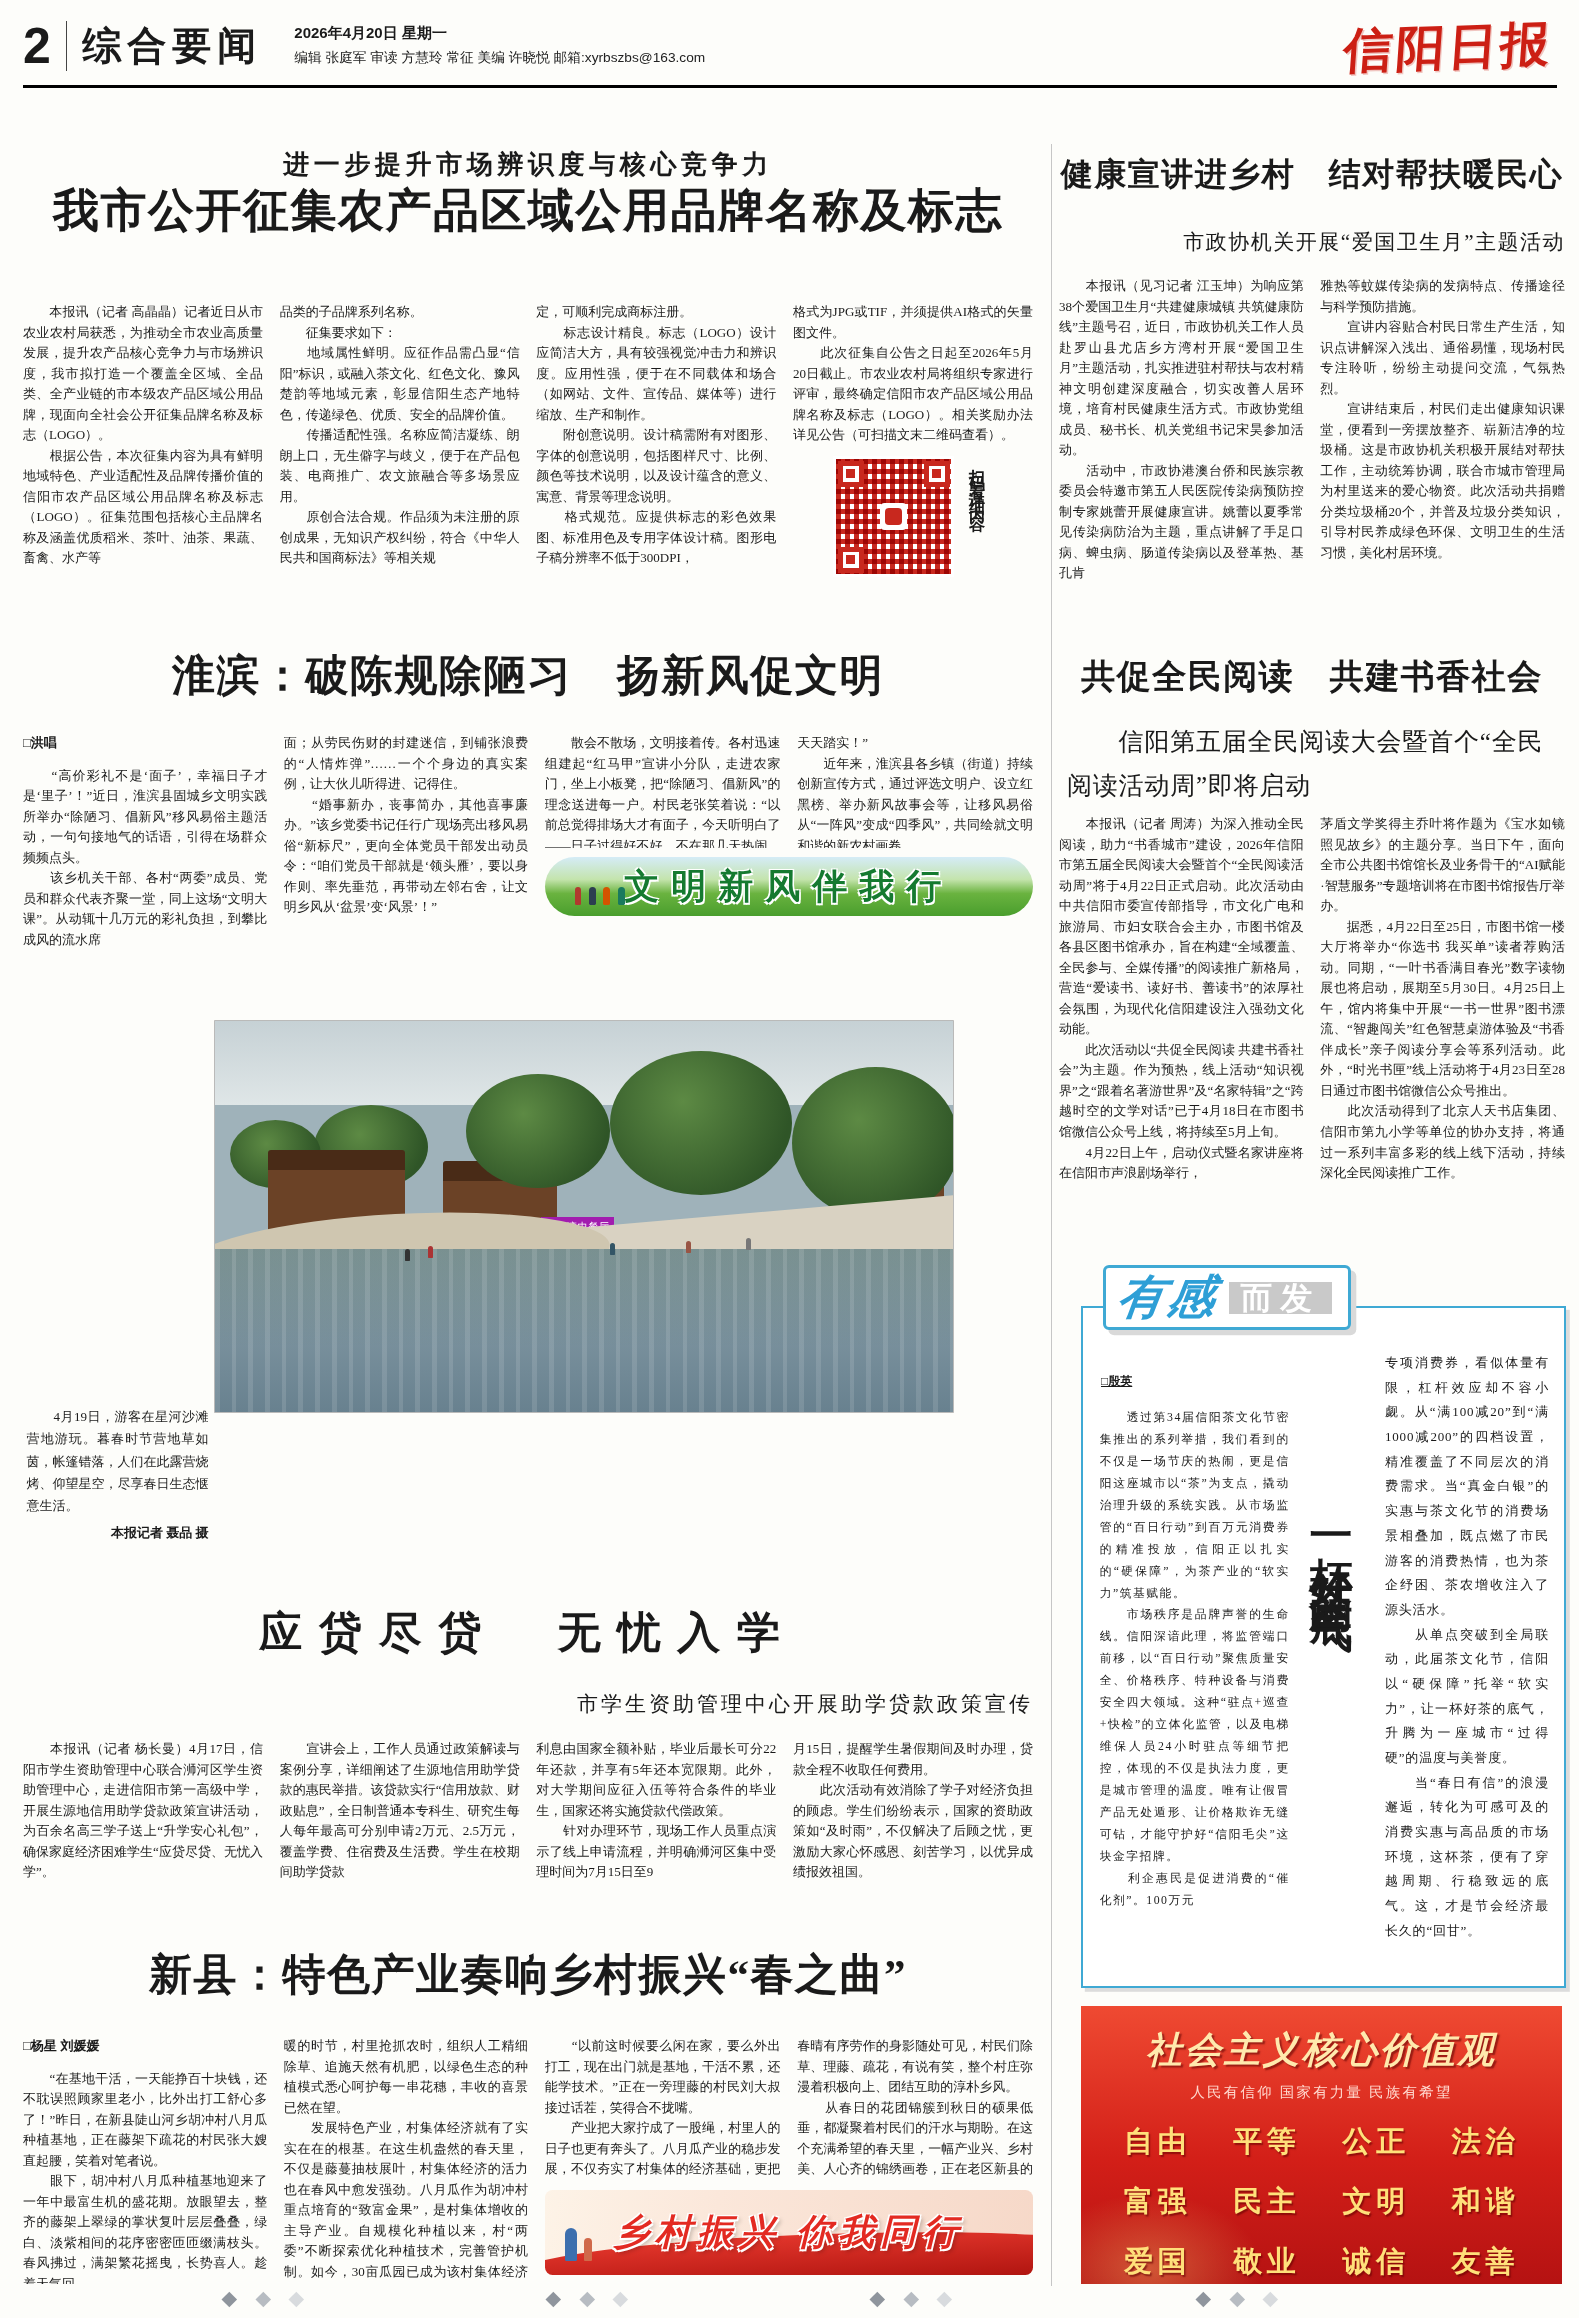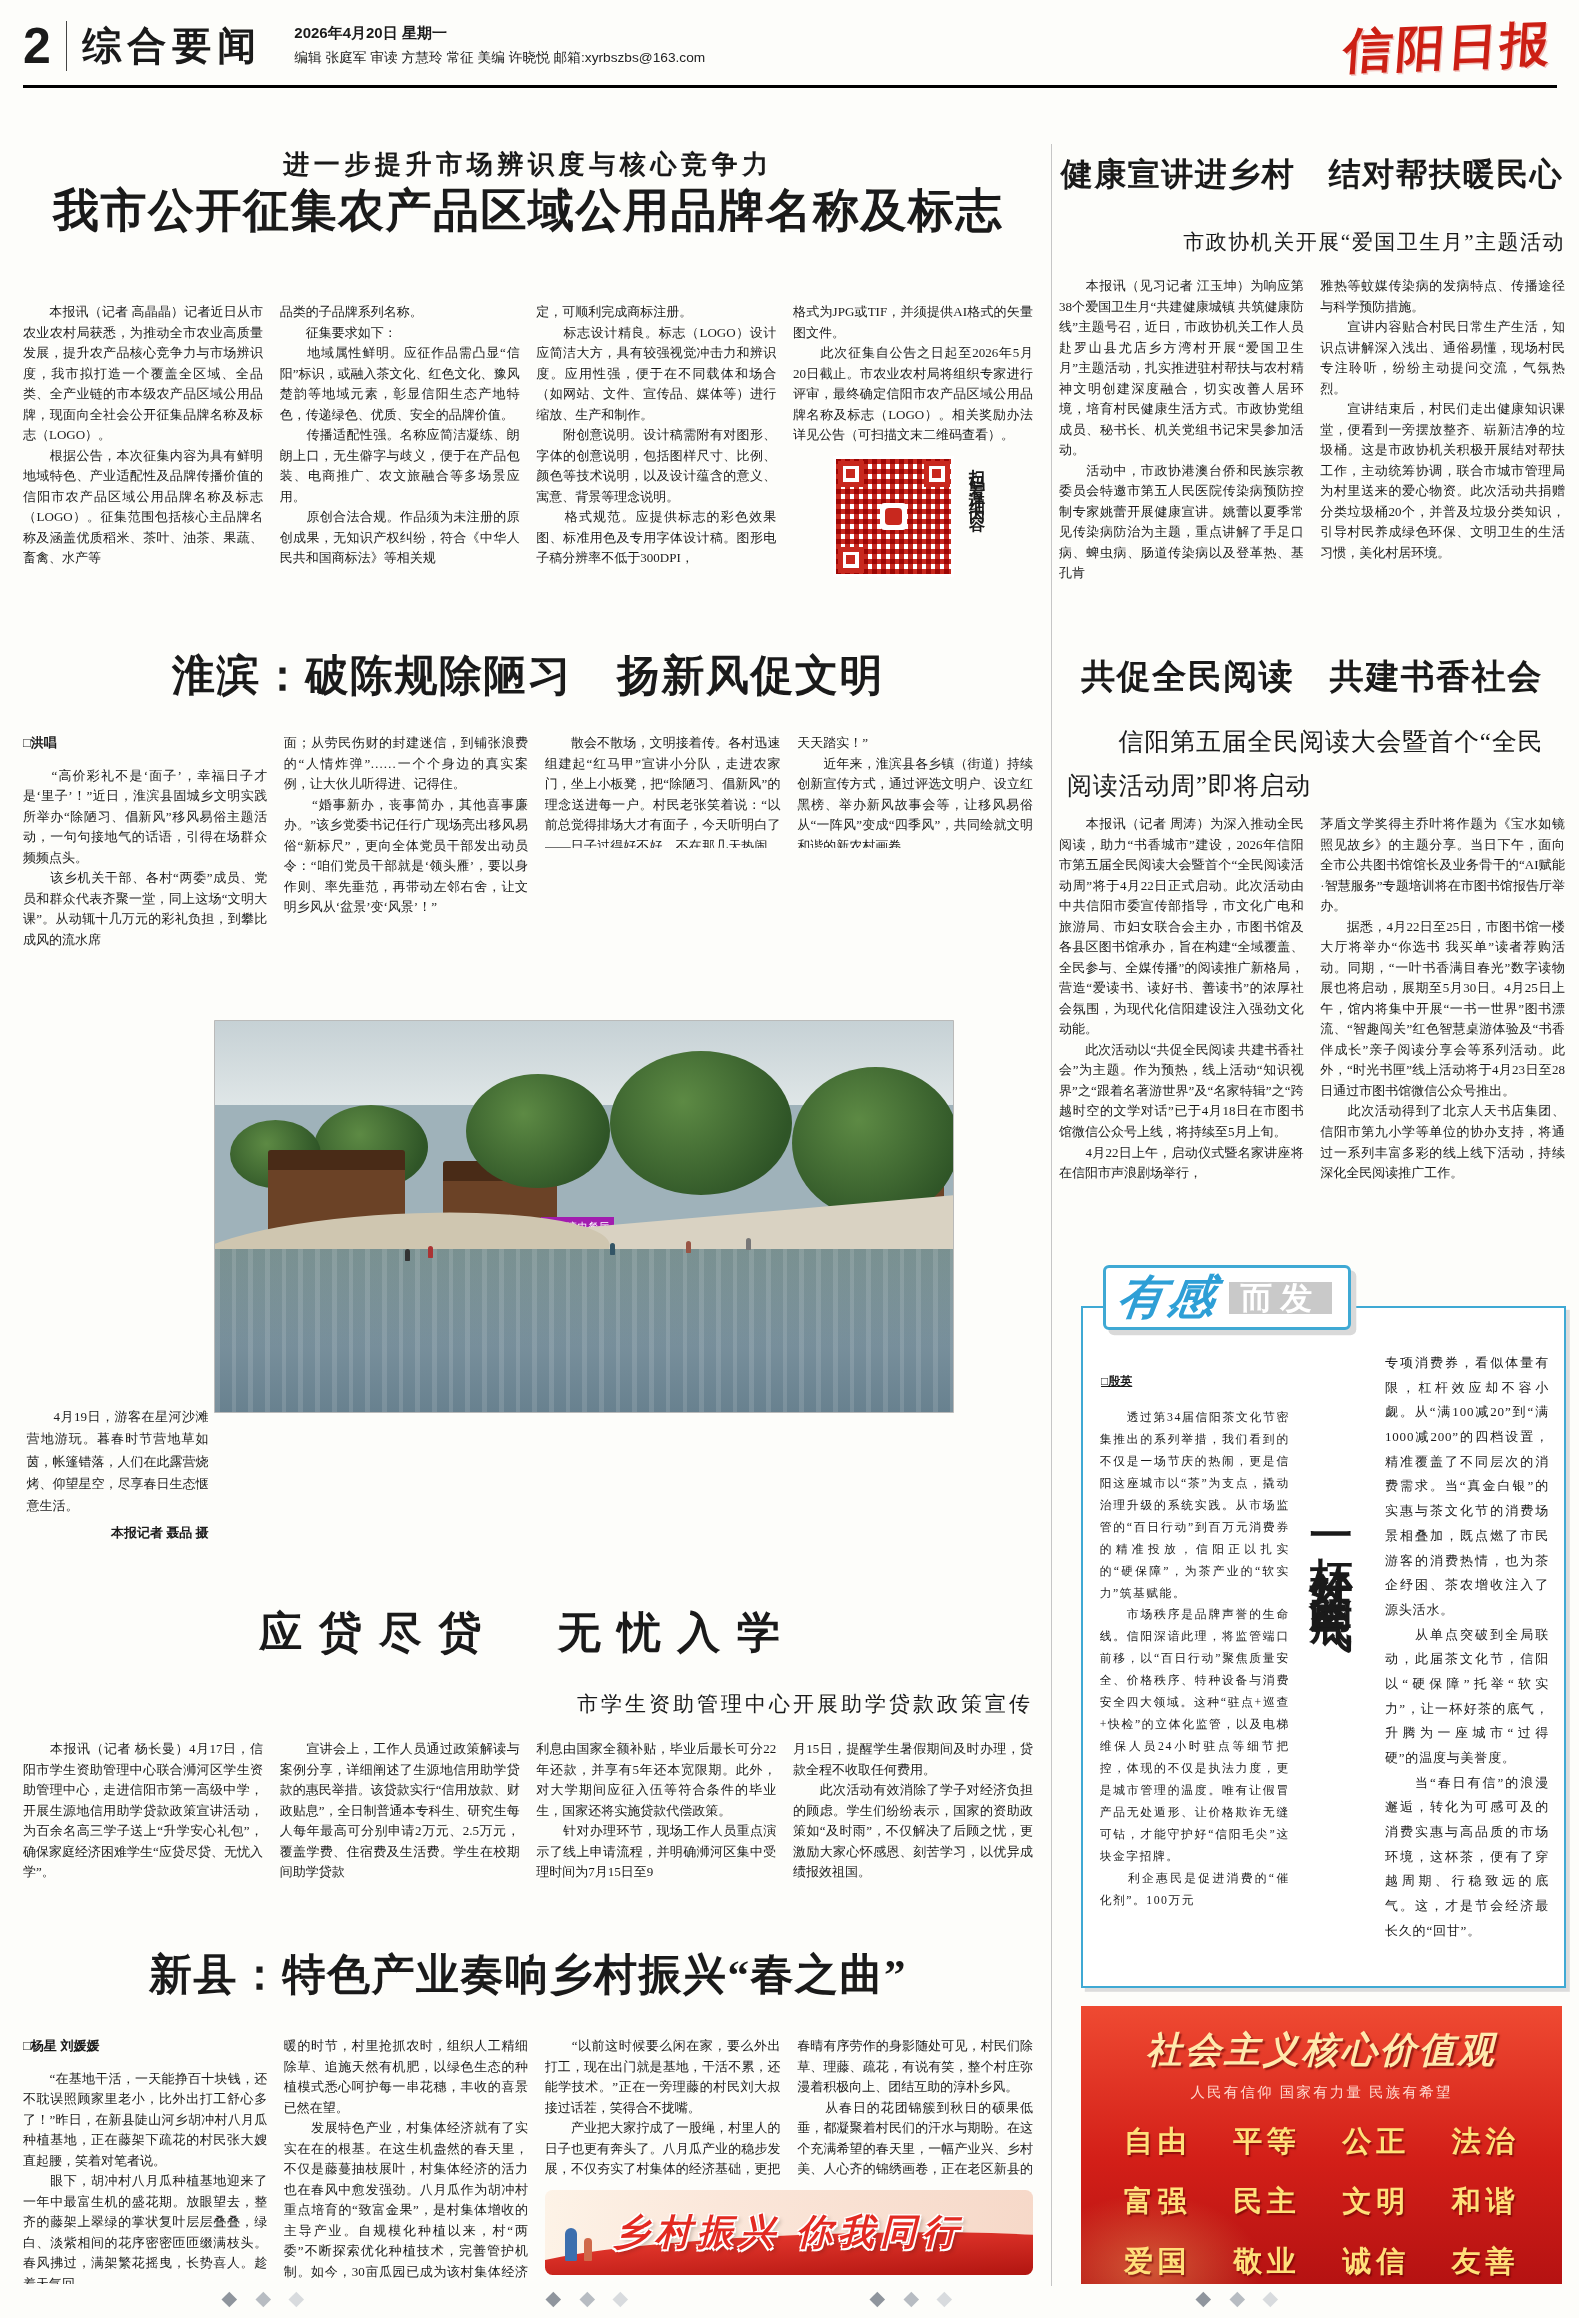--- a/index.html
+++ b/index.html
@@ -226,20 +226,29 @@
 　　该乡机关干部、各村“两委”成员、党员和群众代表齐聚一堂，同上这场“文明大课”。从动辄十几万元的彩礼负担，到攀比成风的流水席</div>
     </div>
     <div class="col pre just">面；从劳民伤财的封建迷信，到铺张浪费的“人情炸弹”……一个个身边的真实案例，让大伙儿听得进、记得住。
 　　“婚事新办，丧事简办，其他喜事廉办。”该乡党委书记任行广现场亮出移风易俗“新标尺”，更向全体党员干部发出动员令：“咱们党员干部就是‘领头雁’，要以身作则、率先垂范，再带动左邻右舍，让文明乡风从‘盆景’变‘风景’！”</div>
     <div class="half">
       <div class="subcols" style="height:115px;">
         <div class="col pre just">　　散会不散场，文明接着传。各村迅速组建起“红马甲”宣讲小分队，走进农家门，坐上小板凳，把“除陋习、倡新风”的理念送进每一户。村民老张笑着说：“以前总觉得排场大才有面子，今天听明白了——日子过得好不好，不在那几天热闹，而在</div>
         <div class="col pre just">天天踏实！”
 　　近年来，淮滨县各乡镇（街道）持续创新宣传方式，通过评选文明户、设立红黑榜、举办新风故事会等，让移风易俗从“一阵风”变成“四季风”，共同绘就文明和谐的新农村画卷。</div>
       </div>
+      <div class="banner-green">
+        <div class="walkers">
+          <span class="walker w1"></span>
+            <span class="walker w2"></span>
+            <span class="walker w3"></span>
+            <span class="walker w4"></span>
+        </div>
+        <div class="txt">文明新风伴我行</div>
+      </div>
     </div>
   </div>
 
   <div class="abs headline reading-title">共促全民阅读　共建书香社会</div>
   <div class="abs pre reading-sub">　　信阳第五届全民阅读大会暨首个“全民
 阅读活动周”即将启动</div>
   <div class="abs bodycols reading-body">
     <div class="col pre just">　　本报讯（记者 周涛）为深入推动全民阅读，助力“书香城市”建设，2026年信阳市第五届全民阅读大会暨首个“全民阅读活动周”将于4月22日正式启动。此次活动由中共信阳市委宣传部指导，市文化广电和旅游局、市妇女联合会主办，市图书馆及各县区图书馆承办，旨在构建“全域覆盖、全民参与、全媒传播”的阅读推广新格局，营造“爱读书、读好书、善读书”的浓厚社会氛围，为现代化信阳建设注入强劲文化动能。
 　　此次活动以“共促全民阅读 共建书香社会”为主题。作为预热，线上活动“知识视界”之“跟着名著游世界”及“名家特辑”之“跨越时空的文学对话”已于4月18日在市图书馆微信公众号上线，将持续至5月上旬。
 　　4月22日上午，启动仪式暨名家讲座将在信阳市声浪剧场举行，</div>

